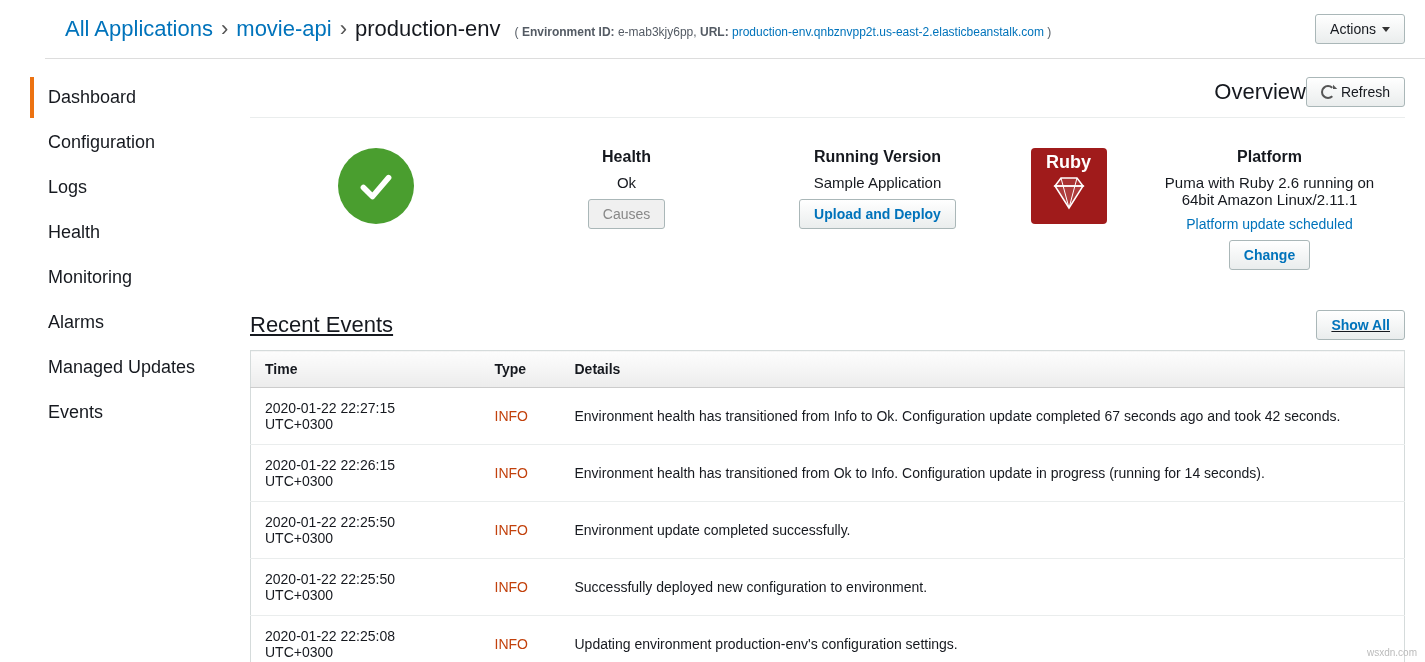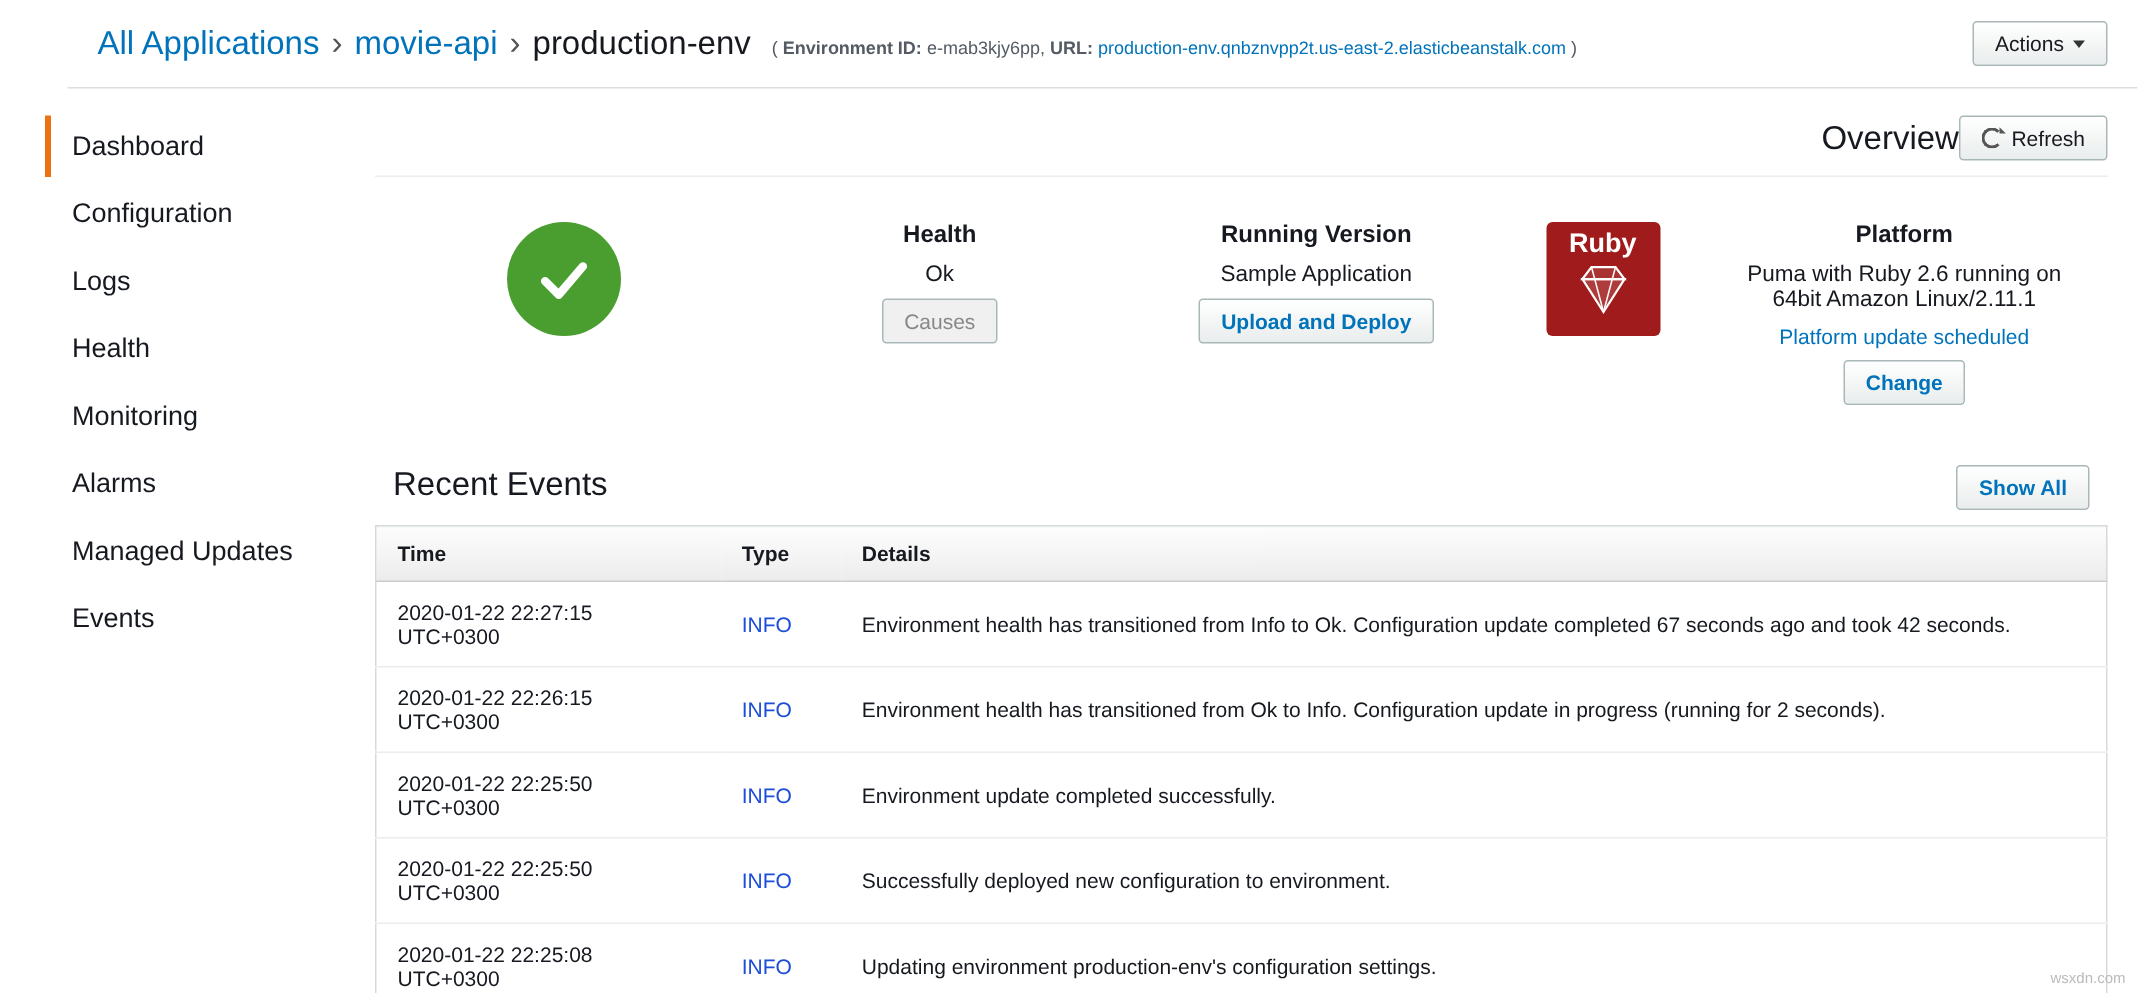--- a/index.html
+++ b/index.html
@@ -136,43 +136,45 @@
     border-radius:4px;
     display:flex;flex-direction:column;align-items:center;justify-content:center;
     color:#fff;font-weight:700;
     position:relative;
   }
   .ruby-logo .word{font-size:18px;position:absolute;top:4px;}
   .ruby-shape{width:40px;height:40px;margin-top:12px;}
   .link { color:#0073bb; text-decoration:none; cursor:pointer;}
   .events-head {
     display:flex;
+    align-items:center;
     justify-content:space-between;
-    margin: 10px 12px;
+    margin: 10px 0;
+    text-decoration: underline;
   }
   .events-head h2 { font-size: 22px; font-weight:400; margin:0;}
   table.events {
     width:100%;
     border-collapse:collapse;
     border:1px solid #d5dbdb;
   }
   table.events thead th {
     text-align:left;
     background:linear-gradient(#fdfdfd,#ececec);
     border-bottom:1px solid #ccc;
     padding:10px 14px;
     font-weight:700;
     font-size:14px;
   }
   table.events tbody td {
     padding:12px 14px;
     border-top:1px solid #eaeded;
     font-size:14px;
   }
-  .type-info { color:#1d4ed8; font-weight:500; }
+  .type-info { color:#c2410c; font-weight:500; }
   .attribution {
     position:fixed;bottom:4px;right:8px;
     font-size:10px;color:#bbb;margin-top:20px;
   }
 </style>
 </head>
 <body>
 
 <div class="header">
   <div class="breadcrumb">
@@ -277,21 +279,21 @@
       </thead>
       <tbody id="events-body">
           <tr>
             <td>2020-01-22 22:27:15 UTC+0300</td>
             <td class="type-info">INFO</td>
             <td>Environment health has transitioned from Info to Ok. Configuration update completed 67 seconds ago and took 42 seconds.</td>
           </tr>
           <tr>
             <td>2020-01-22 22:26:15 UTC+0300</td>
             <td class="type-info">INFO</td>
-            <td>Environment health has transitioned from Ok to Info. Configuration update in progress (running for 2 seconds).</td>
+            <td>Environment health has transitioned from Ok to Info. Configuration update in progress (running for 14 seconds).</td>
           </tr>
           <tr>
             <td>2020-01-22 22:25:50 UTC+0300</td>
             <td class="type-info">INFO</td>
             <td>Environment update completed successfully.</td>
           </tr>
           <tr>
             <td>2020-01-22 22:25:50 UTC+0300</td>
             <td class="type-info">INFO</td>
             <td>Successfully deployed new configuration to environment.</td>

